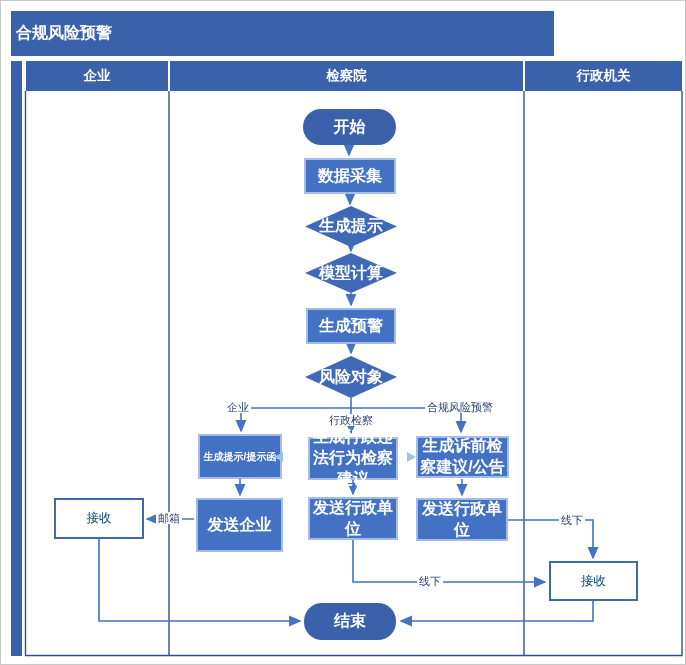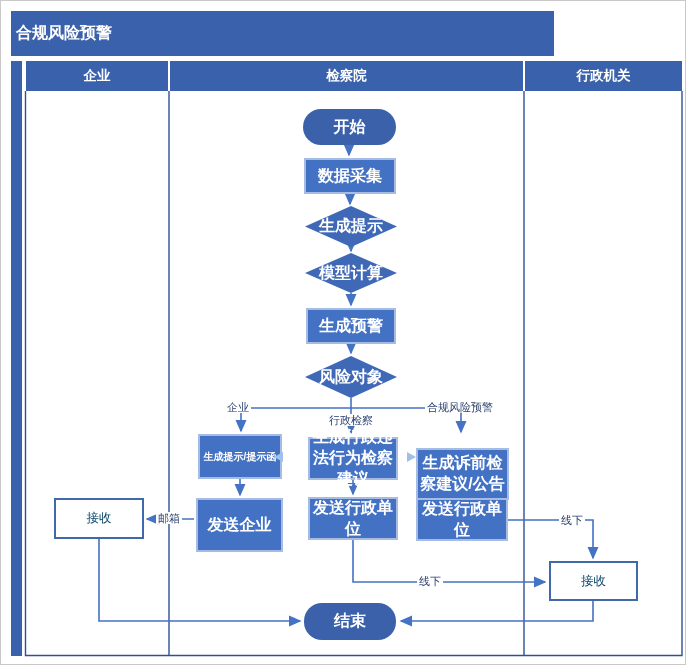--- a/index.html
+++ b/index.html
@@ -100,21 +100,21 @@
   <div class="node diamond" style="left:304px;top:252px;width:92px;height:40px;">模型计算</div>
 
   <div class="node rect" style="left:305px;top:307px;width:90px;height:36px;">生成预警</div>
 
   <div class="node diamond" style="left:304px;top:355px;width:92px;height:42px;">风险对象</div>
 
   <div class="node rect nowrap" style="left:197px;top:433px;width:84px;height:45px;">生成提示/提示函</div>
 
   <div class="node rect" style="left:307px;top:436px;width:90px;height:43px;">生成行政违法行为检察建议</div>
 
-  <div class="node rect" style="left:415px;top:435px;width:93px;height:52px;margin-top:12px;">生成诉前检察建议/公告</div>
+  <div class="node rect" style="left:415px;top:435px;width:93px;height:42px;">生成诉前检察建议/公告</div>
 
   <div class="node rect" style="left:195px;top:497px;width:87px;height:54px;">发送企业</div>
 
   <div class="node rect" style="left:307px;top:496px;width:90px;height:43px;">发送行政单位</div>
 
   <div class="node rect" style="left:415px;top:497px;width:92px;height:43px;">发送行政单位</div>
 
   <div class="node whitebox" style="left:53px;top:497px;width:90px;height:41px;">接收</div>
 
   <div class="node whitebox" style="left:548px;top:560px;width:89px;height:40px;">接收</div>

